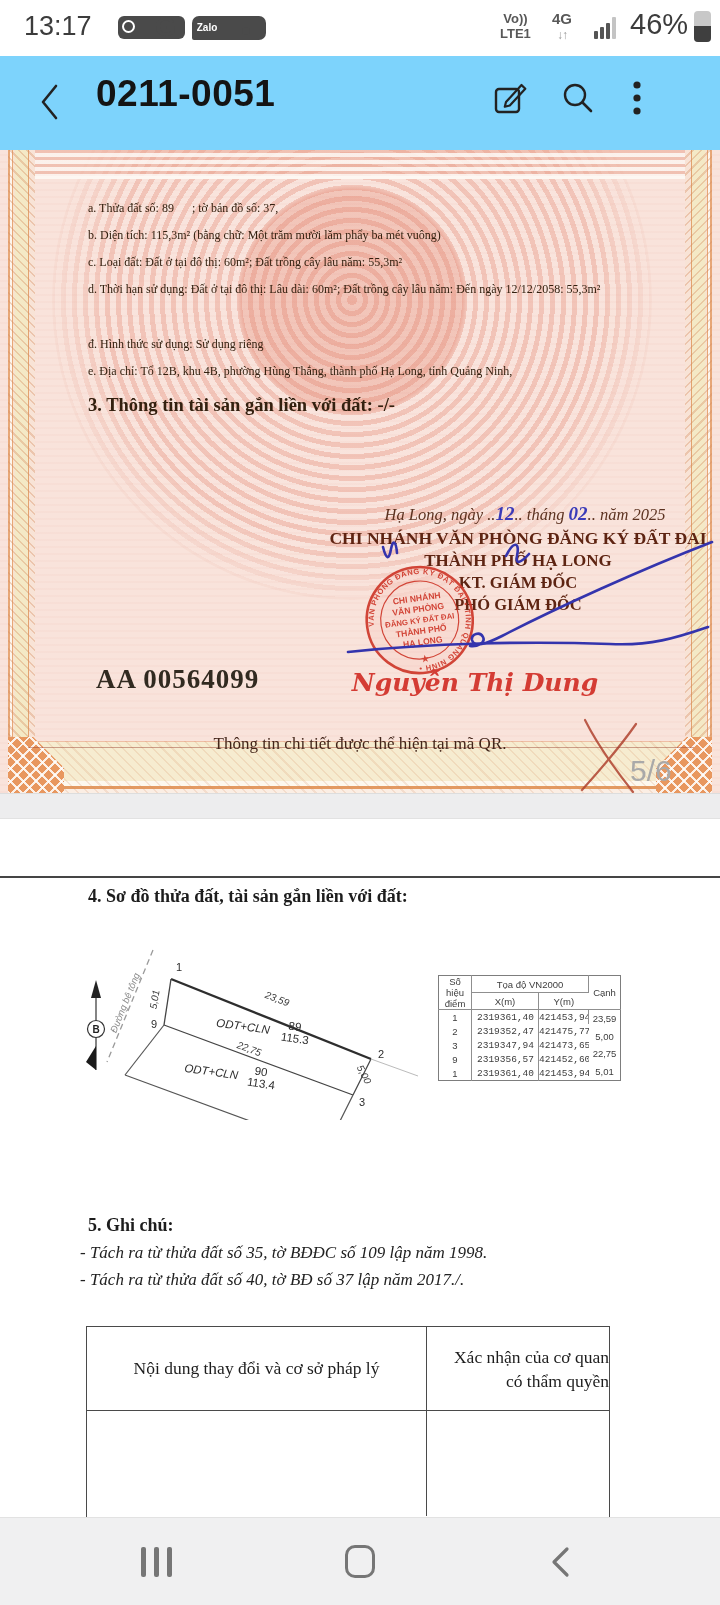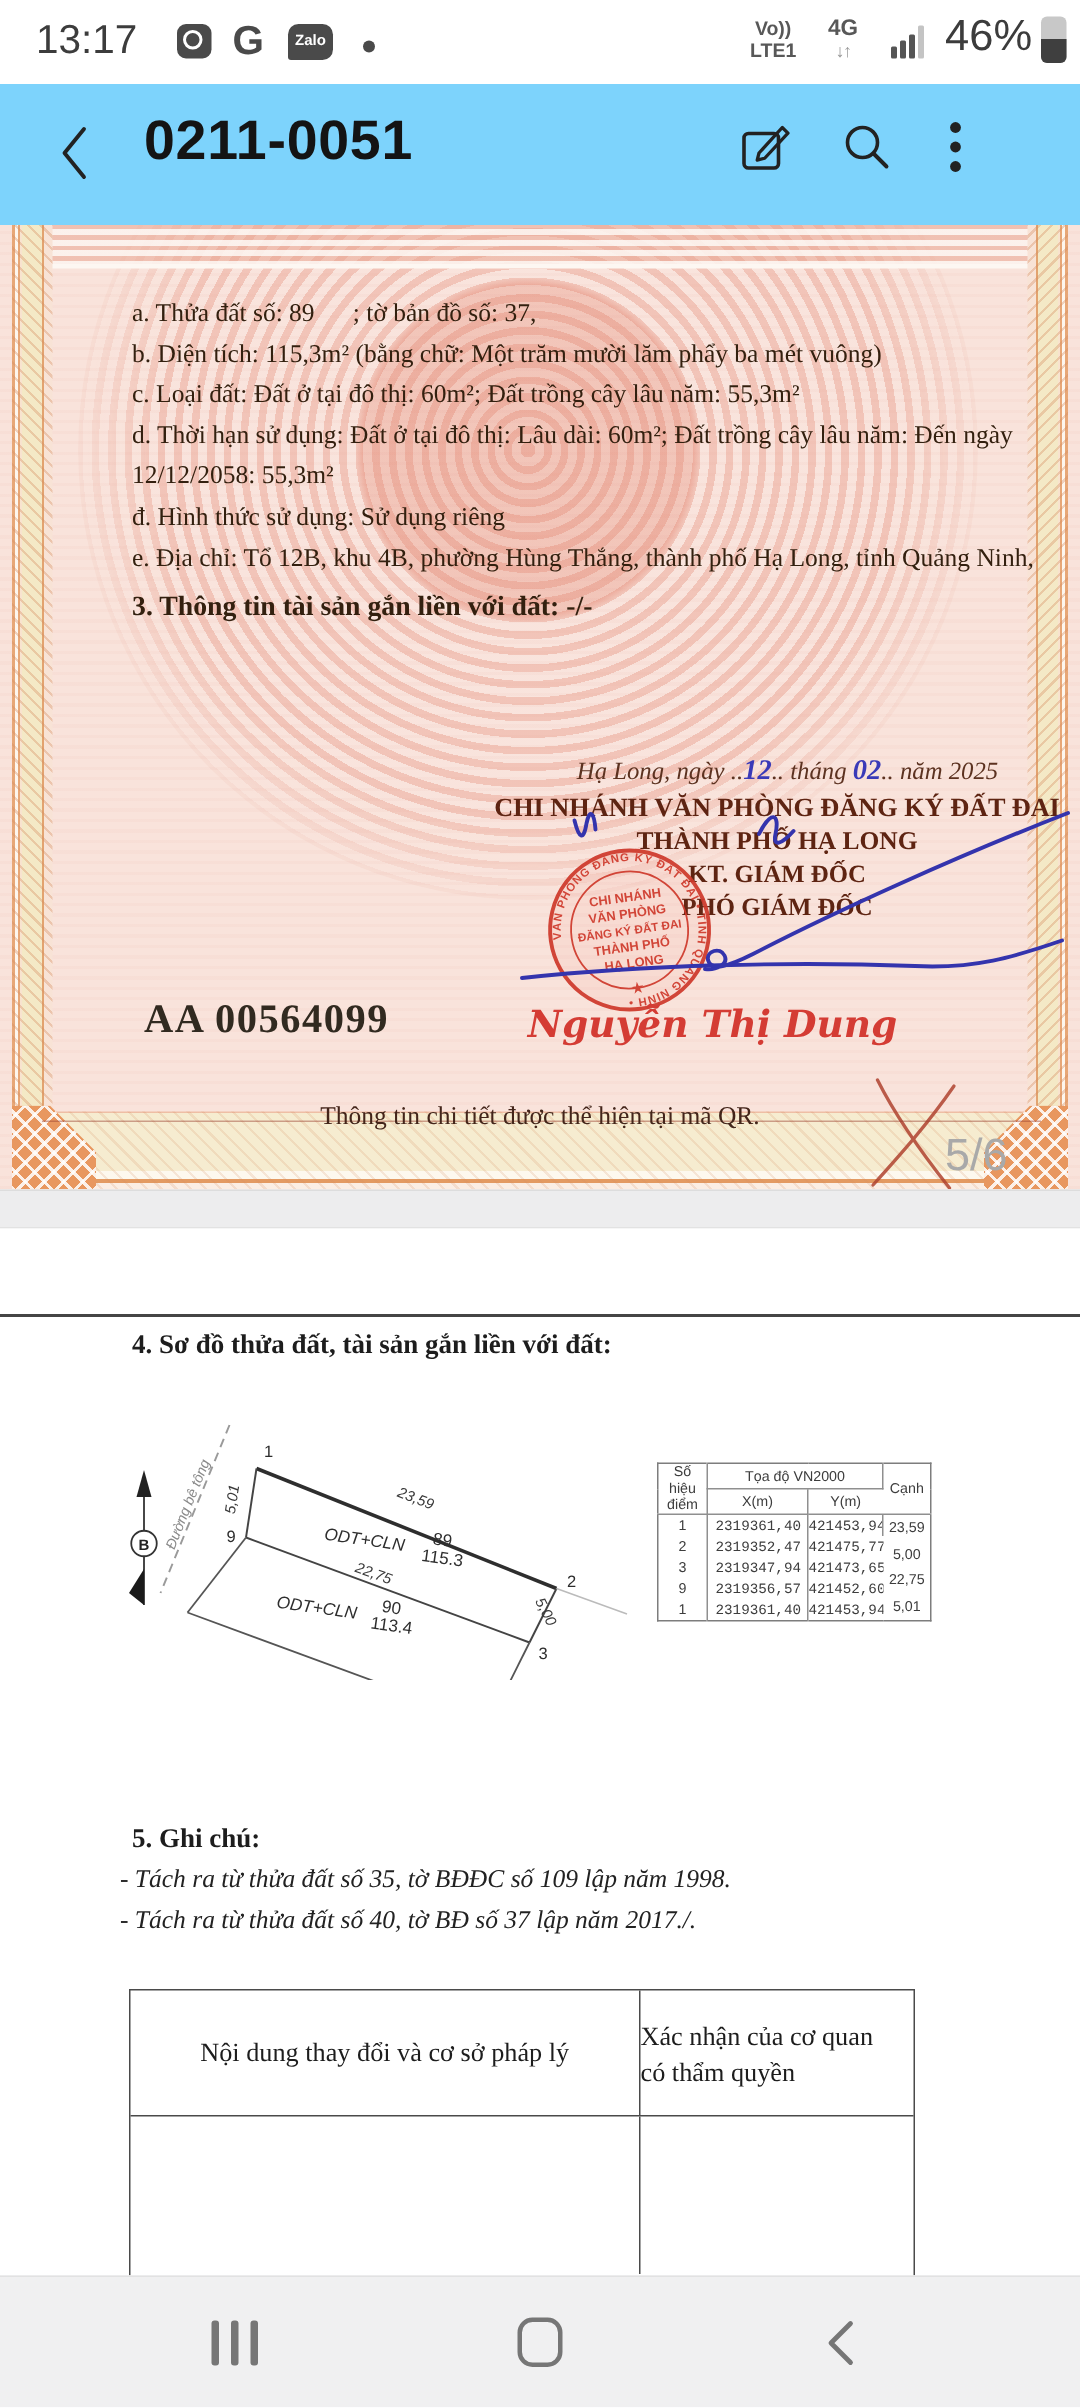--- a/index.html
+++ b/index.html
@@ -2,21 +2,21 @@
 <html><head>
 <meta charset="utf-8">
 <style>
   html,body{margin:0;padding:0;background:#fff;}
   #screen{position:relative;width:720px;height:1605px;overflow:hidden;background:#fff;
           font-family:"Liberation Sans",sans-serif;}
 
   
   #status-bar{position:absolute;left:0;top:0;width:720px;height:56px;background:#fff;}
   .sb-time{position:absolute;left:24px;top:11px;font-size:27px;color:#3c3c3c;}
-  .sb-appico{position:absolute;top:16px;width:23px;height:23px;background:#4a4a4a;border-radius:6px;}
+  .sb-appico{position:absolute;top:16px;width:23px;height:23px;background:#4a4a4a;border-radius:6px;padding-left:44px;}
   .sb-clock{left:118px;}
   .sb-clock .face{position:absolute;left:4px;top:4px;width:13px;height:13px;border:2px solid #fff;border-radius:50%;box-sizing:border-box;}
   .sb-g{position:absolute;left:155px;top:12px;font-size:27px;font-weight:bold;color:#4a4a4a;}
   .sb-zalo{left:192px;width:30px;height:24px;border-radius:7px 7px 7px 2px;}
   .sb-zalo span{position:absolute;left:0;top:6px;width:30px;text-align:center;font-size:10px;font-weight:bold;color:#fff;}
   .sb-dot{position:absolute;left:242px;top:27px;width:8px;height:8px;background:#4a4a4a;border-radius:50%;}
   .sb-volte{position:absolute;left:500px;top:11px;font-size:13px;line-height:15px;font-weight:bold;color:#585858;text-align:center;}
   .sb-net{position:absolute;left:552px;top:11px;font-size:15px;line-height:15px;font-weight:bold;color:#585858;text-align:center;}
   .sb-net .arr{font-size:12px;color:#9a9a9a;font-weight:normal;letter-spacing:-1px;}
   .sb-bars{position:absolute;left:594px;top:17px;width:28px;height:22px;}
@@ -56,21 +56,21 @@
       repeating-linear-gradient(45deg, rgba(213,140,96,.18) 0 1.5px, transparent 1.5px 7px),
       linear-gradient(to bottom, rgba(230,160,120,.55) 0 1px,#f6ecd0 1px 40px,#fdf8ee 40px 45px,#e39a62 45px 48px,#fbeee4 48px 52px);}
   .p1-corner{position:absolute;bottom:0;width:56px;height:56px;background:#e8975f;
     background-image:
       repeating-linear-gradient(45deg, rgba(255,255,255,.85) 0 2px, transparent 2px 9px),
       repeating-linear-gradient(-45deg, rgba(255,255,255,.85) 0 2px, transparent 2px 9px);}
   .p1-cl{left:8px;clip-path:polygon(0 0,45% 0,100% 55%,100% 100%,0 100%);}
   .p1-cr{right:8px;clip-path:polygon(55% 0,100% 0,100% 100%,0 100%,0 55%);}
 
   .p1t{position:absolute;left:88px;width:622px;font-family:"Liberation Serif",serif;
-       font-size:17px;line-height:27px;color:#33200f;}
+       font-size:12px;line-height:27px;color:#33200f;}
   .p1t.b{font-weight:bold;font-size:18.5px;}
   .s2-title{top:16px;} .l-a{top:45px;} .l-b{top:72px;} .l-c{top:99px;}
   .l-d{top:126px;} .l-dd{top:181px;} .l-e{top:208px;} .s3-line{top:242px;}
 
   .p1-date{position:absolute;left:372px;top:353px;width:306px;text-align:center;
      font-family:"Liberation Serif",serif;font-style:italic;font-size:16.5px;color:#5c3220;}
   .p1-date .hand{color:#3a3ab8;font-size:19px;font-weight:bold;}
   .p1-office{position:absolute;left:308px;top:377px;width:420px;text-align:center;
      font-family:"Liberation Serif",serif;font-weight:bold;color:#5e2412;}
   .p1-office .ol1{font-size:17.5px;line-height:23px;}
@@ -116,21 +116,21 @@
   .coord-table .num{text-align:right;padding-right:4px;height:14px;font-family:Liberation Mono, monospace;}
   .coord-table .pt{height:14px;}
   .edge-col{height:70px;}
   .edge-col .stack{display:flex;flex-direction:column;justify-content:space-around;height:70px;}
 
   .s6-table{position:absolute;left:86px;top:507px;width:524px;height:191px;box-sizing:border-box;
      border:1.6px solid #4a4a4a;border-bottom:none;font-family:"Liberation Serif",serif;color:#1d1d1d;}
   .s6-head{display:flex;height:84px;border-bottom:1.6px solid #4a4a4a;box-sizing:border-box;}
   .s6-c1{width:340px;border-right:1.6px solid #4a4a4a;box-sizing:border-box;display:flex;
      align-items:center;justify-content:center;font-size:17.5px;}
-  .s6-c2{flex:1;display:flex;flex-direction:column;align-items:flex-start;justify-content:center;
+  .s6-c2{flex:1;display:flex;flex-direction:column;align-items:flex-end;justify-content:center;
      font-size:17.5px;line-height:24px;text-align:center;}
   .s6-body{position:relative;height:105px;}
   .s6-div{position:absolute;left:338.5px;top:0;bottom:0;width:0;border-left:1.6px solid #4a4a4a;}
 
   
   #nav-bar{position:absolute;left:0;top:1517px;width:720px;height:88px;background:#f0f0f1;
      border-top:1px solid #e2e2e2;box-sizing:border-box;}
   .nav-recents{position:absolute;left:141px;top:29px;width:40px;height:30px;cursor:pointer;}
   .nav-recents i{position:absolute;top:0;width:5px;height:30px;background:#767676;border-radius:2px;}
   .nav-home{position:absolute;left:345px;top:27px;width:30px;height:33px;border:3.5px solid #767676;

